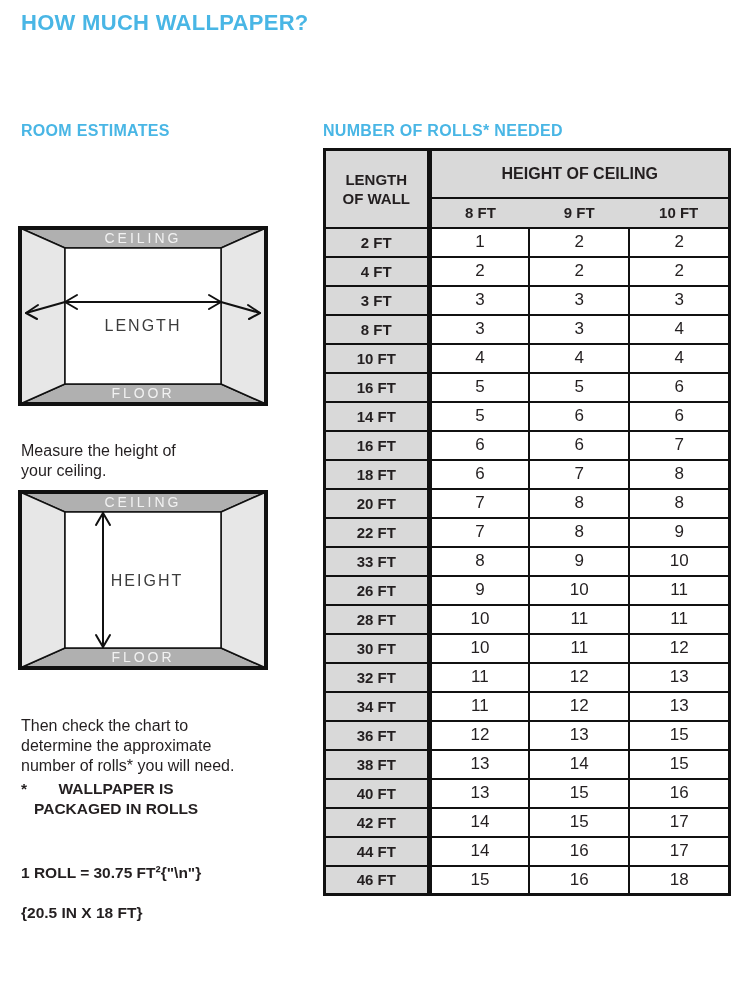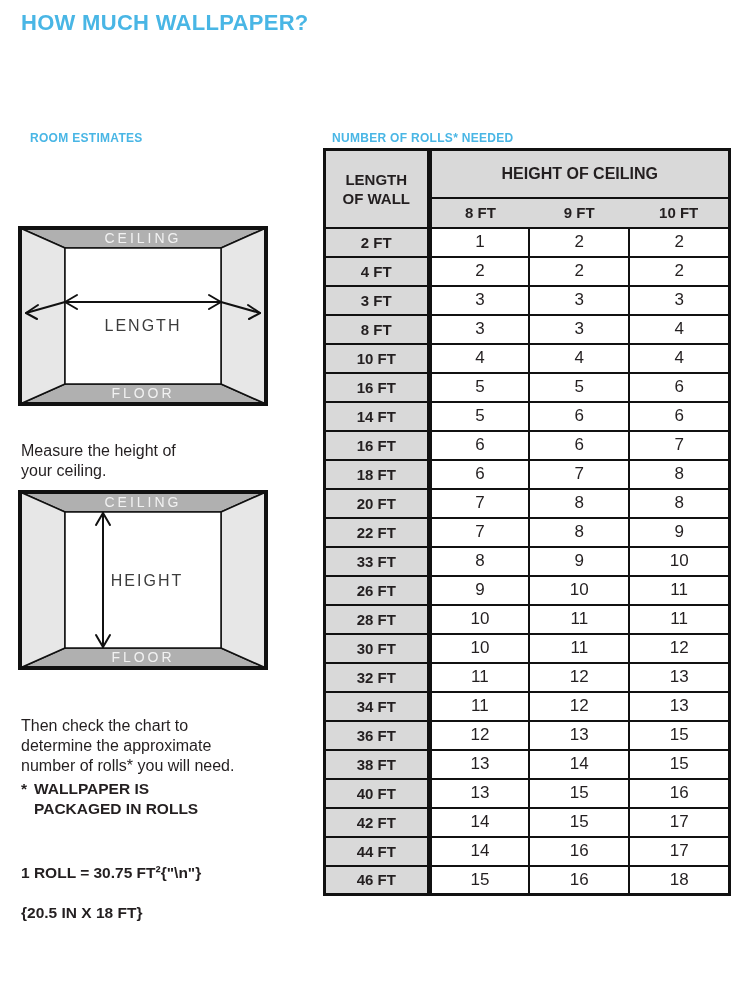--- a/index.html
+++ b/index.html
@@ -19,22 +19,22 @@
     font-family:"Liberation Sans", sans-serif;
     color:var(--ink);
     overflow:hidden;
   }
   .page-title{
     position:absolute;left:21px;top:10px;margin:0;
     font-size:22px;font-weight:bold;color:var(--accent);
     letter-spacing:0.3px;
   }
   .section-heading{
-    position:absolute;margin:9px;
-    font-size:12px;font-weight:bold;color:var(--accent);
+    position:absolute;margin:0;
+    font-size:16px;font-weight:bold;color:var(--accent);
     letter-spacing:0.3px;
   }
   #room-estimates-heading{left:21px;top:122px;}
   #table-heading{left:323px;top:122px;width:408px;}
   .step{
     position:absolute;left:21px;margin:0;
     font-size:16px;line-height:20px;color:var(--ink);
     white-space:pre-line;
   }
   #step1{top:152px;}
@@ -48,21 +48,21 @@
   .inner{fill:#ffffff;stroke:var(--line);stroke-width:1.5;}
   .outer{fill:none;stroke:var(--line);stroke-width:4;}
   .arrow{stroke:var(--line);stroke-width:2;fill:none;stroke-linecap:round;stroke-linejoin:round;}
   .bandlabel{font-family:"Liberation Sans",sans-serif;font-size:14px;letter-spacing:3px;fill:#f2f2f2;}
   .dlabel{font-family:"Liberation Sans",sans-serif;font-size:16px;letter-spacing:2px;fill:#3c3c3c;}
   .footnote{
     position:absolute;left:21px;top:779px;
     font-size:15.5px;font-weight:bold;line-height:20px;
   }
   .footnote .marker{position:absolute;left:0;top:0;}
-  .footnote .ftext{display:inline-block;padding-left:13px;white-space:pre-line;}
+  .footnote .ftext{display:inline-block;padding-left:13px;white-space:pre-line;text-align:center;}
   .roll-info{
     position:absolute;left:21px;top:843px;
     font-size:15.5px;font-weight:bold;line-height:20px;
     white-space:pre-line;
   }
   table.rolls{
     position:absolute;left:323px;top:148px;
     width:408px;
     border-collapse:collapse;
     border:3px solid var(--line);

